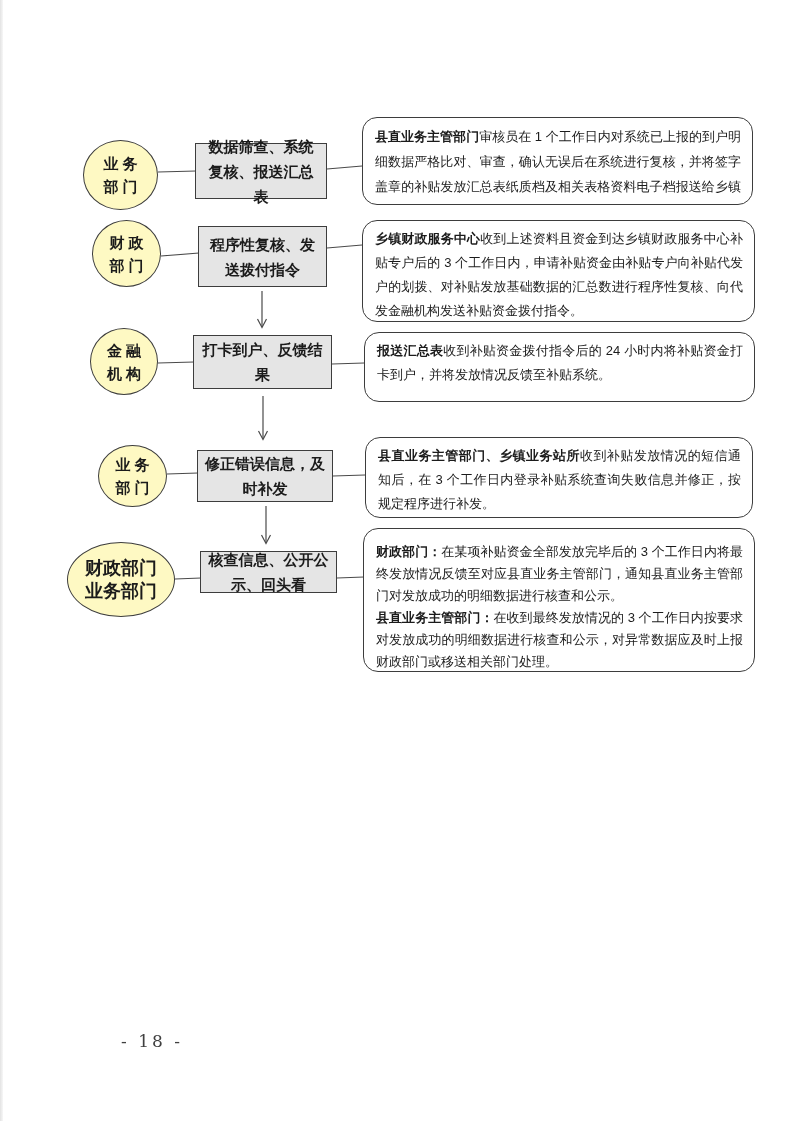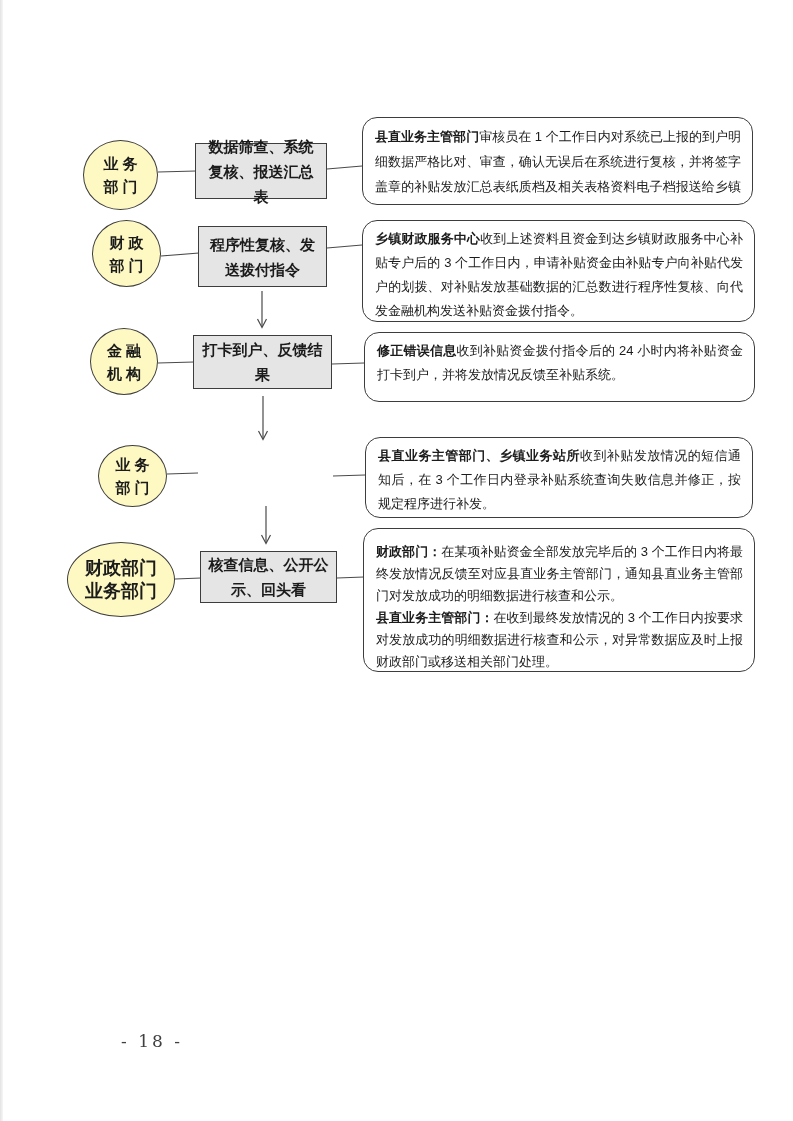--- a/index.html
+++ b/index.html
@@ -83,36 +83,37 @@
   <div class="note-box" style="left:362px; top:220px; width:393px; height:102px;">
     <p><b>乡镇财政服务中心</b><span>收到上述资料且资金到达乡镇财政服务中心补贴专户后的 3 个工作日内，申请补贴资金由补贴专户向补贴代发户的划拨、对补贴发放基础数据的汇总数进行程序性复核、向代发金融机构发送补贴资金拨付指令。</span></p>
   </div>
 
   <div class="ellipse" style="left:90px; top:328px; width:68px; height:67px;">
     <div>金 融</div>
     <div>机 构</div>
   </div>
   <div class="action-box" style="left:193px; top:335px; width:139px; height:54px;">打卡到户、反馈结果</div>
   <div class="note-box" style="left:364px; top:332px; width:391px; height:70px;">
-    <p><b>修正错误信息</b><span>收到补贴资金拨付指令后的 24 小时内将补贴资金打卡到户，并将发放情况反馈至补贴系统。</span></p>
+    <p><b>报送汇总表</b><span>收到补贴资金拨付指令后的 24 小时内将补贴资金打卡到户，并将发放情况反馈至补贴系统。</span></p>
   </div>
 
   <div class="ellipse" style="left:98px; top:445px; width:69px; height:62px;">
     <div>业 务</div>
     <div>部 门</div>
   </div>
+  <div class="action-box" style="left:197px; top:450px; width:136px; height:52px;">修正错误信息，及时补发</div>
   <div class="note-box" style="left:365px; top:437px; width:388px; height:81px;">
     <p><b>县直业务主管部门、乡镇业务站所</b><span>收到补贴发放情况的短信通知后，在 3 个工作日内登录补贴系统查询失败信息并修正，按规定程序进行补发。</span></p>
   </div>
 
   <div class="ellipse" style="left:67px; top:542px; width:108px; height:75px; font-size:18px;">
     <div>财政部门</div>
     <div>业务部门</div>
   </div>
-  <div class="action-box" style="left:200px; top:551px; width:137px; height:52px;">核查信息、公开公示、回头看</div>
+  <div class="action-box" style="left:200px; top:551px; width:137px; height:42px;">核查信息、公开公示、回头看</div>
   <div class="note-box note-tight" style="left:363px; top:528px; width:392px; height:144px;">
     <p><b>财政部门：</b><span>在某项补贴资金全部发放完毕后的 3 个工作日内将最终发放情况反馈至对应县直业务主管部门，通知县直业务主管部门对发放成功的明细数据进行核查和公示。</span></p>
     <p><b>县直业务主管部门：</b><span>在收到最终发放情况的 3 个工作日内按要求对发放成功的明细数据进行核查和公示，对异常数据应及时上报财政部门或移送相关部门处理。</span></p>
   </div>
 
   <div class="page-number">- 18 -</div>
 
 </div>
 
 </body></html>

